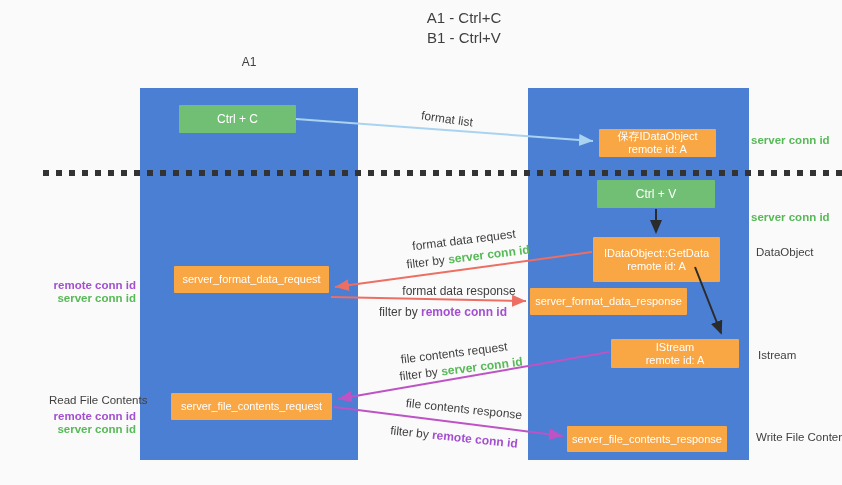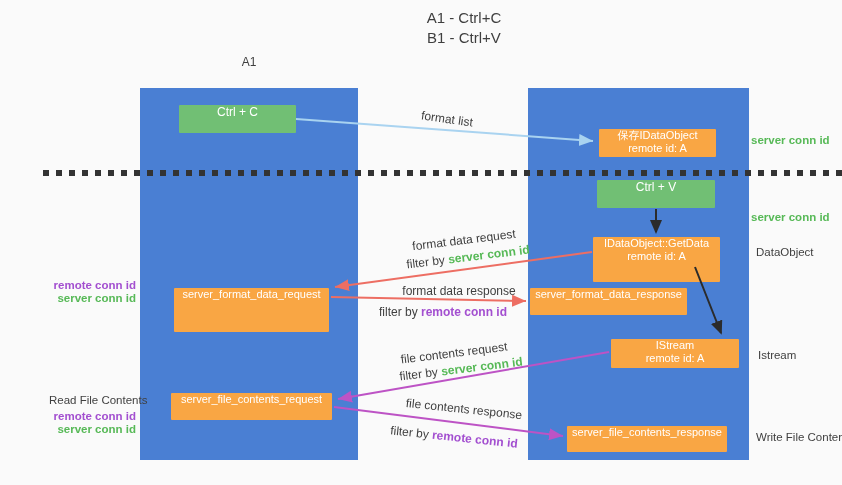--- a/index.html
+++ b/index.html
@@ -26,21 +26,21 @@
     color:var(--text-dark,#3f3f3f);
   }
   .lane-header.left{left:97px;width:218px;}
   .lane-header.right{left:485px;width:221px;}
   .divider{
     position:absolute;left:0;top:170px;width:842px;height:6px;z-index:3;
     background:repeating-linear-gradient(90deg,#333 0 6px,transparent 6px 13px);
   }
   .node{
     position:absolute;z-index:2;display:flex;flex-direction:column;
-    align-items:center;color:#fff;text-align:center;
+    align-items:center;justify-content:center;color:#fff;text-align:center;
     border-radius:1px;
   }
   .node.green{background:var(--node-green,#71bf74);font-size:12px;}
   .node.orange{background:var(--node-orange,#f9a644);font-size:11px;}
   .node .nline{white-space:nowrap;line-height:13px;}
   .node.green .nline{line-height:15px;}
   .slabel{
     position:absolute;z-index:4;font-size:11.5px;line-height:13px;white-space:nowrap;
     color:var(--text-dark,#3f3f3f);
   }
@@ -92,21 +92,21 @@
 
   <div class="node green" style="left:554px;top:180px;width:118px;height:28px">
     <div class="nline">Ctrl + V</div>
   </div>
 
   <div class="node orange" style="left:550px;top:237px;width:127px;height:45px">
     <div class="nline">IDataObject::GetData</div>
     <div class="nline">remote id: A</div>
   </div>
 
-  <div class="node orange" style="left:131px;top:288px;width:155px;height:44px">
+  <div class="node orange" style="left:131px;top:266px;width:155px;height:27px">
     <div class="nline">server_format_data_request</div>
   </div>
 
   <div class="node orange" style="left:487px;top:288px;width:157px;height:27px">
     <div class="nline">server_format_data_response</div>
   </div>
 
   <div class="node orange" style="left:568px;top:339px;width:128px;height:29px">
     <div class="nline">IStream</div>
     <div class="nline">remote id: A</div>

